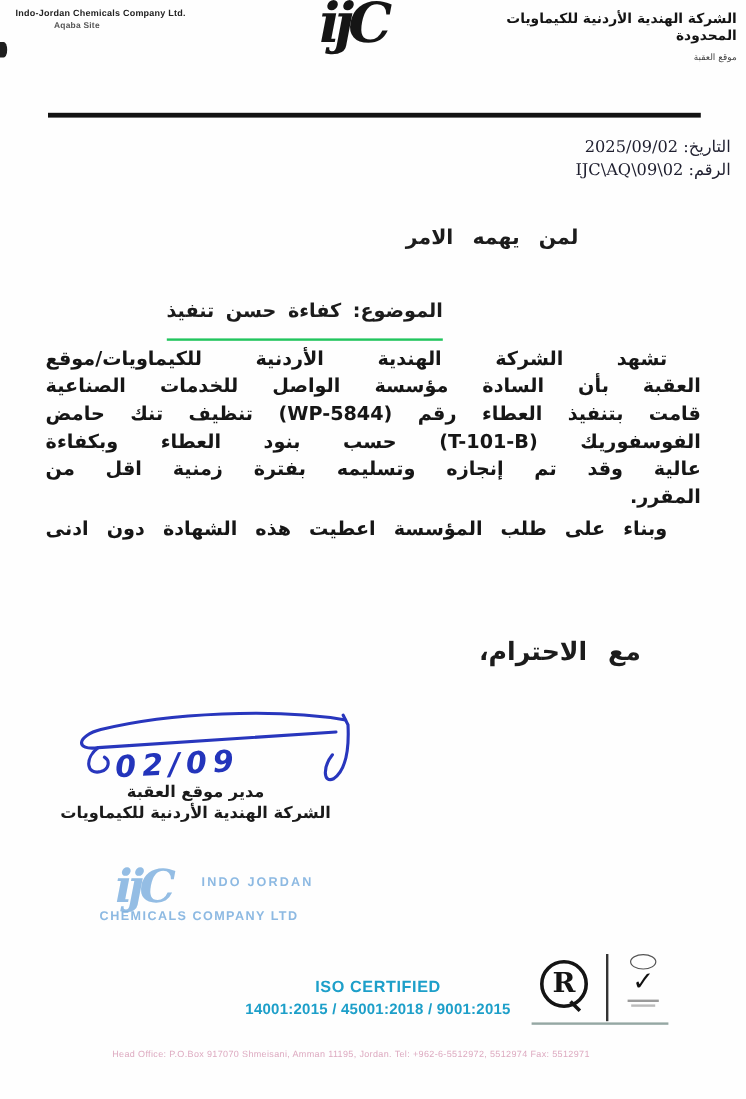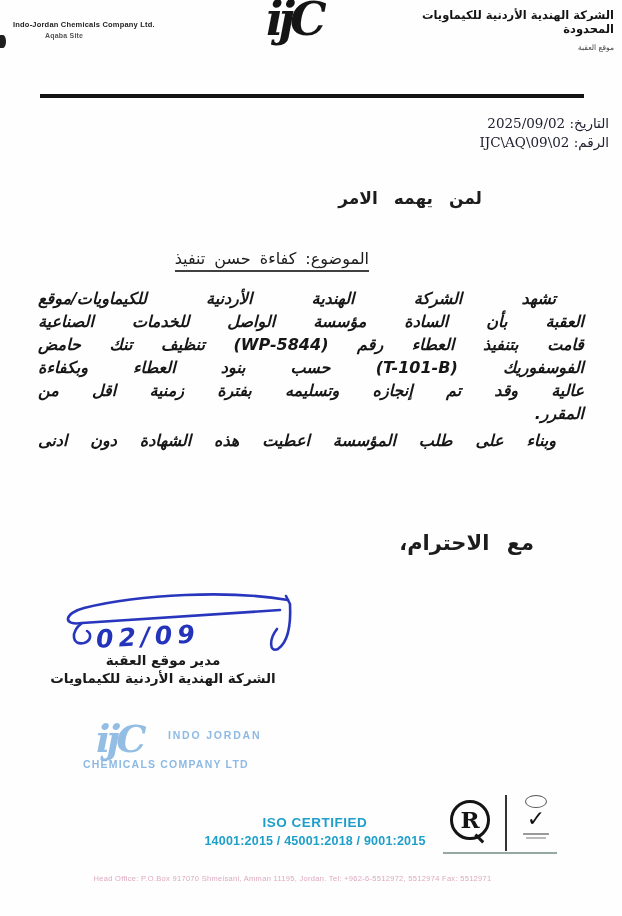--- a/index.html
+++ b/index.html
@@ -4,47 +4,47 @@
 <style>
   html,body{margin:0;padding:0;background:#e8e8e8;}
   .sheet{
     position:relative; width:622px; height:916px; margin:0 auto;
     background:#fefefe; overflow:hidden;
     font-family:"DejaVu Sans", sans-serif; color:#1c1c1c;
   }
   .abs{position:absolute;}
 
   
-  .hdr-left{left:13px; top:20px; font-weight:bold; font-size:7.5px; color:#222;
+  .hdr-left{left:13px; top:6px; font-weight:bold; font-size:7.5px; color:#222;
     font-family:"Liberation Sans", sans-serif; letter-spacing:.2px;}
   .hdr-left .site{font-weight:bold; font-size:7px; color:#555; margin:3px 0 0 32px;}
   .hdr-logo{left:266px; top:-8px; font-family:"DejaVu Serif", serif; font-style:italic;
     font-weight:bold; font-size:46px; letter-spacing:-5px; color:#151515;}
   .hdr-right{top:8px; right:8px; width:200px; text-align:right; direction:rtl;}
   .hdr-right .co{font-weight:bold; font-size:11.5px; color:#141414;}
   .hdr-right .site{font-size:7.5px; color:#444; margin-top:7px;}
   .rule{left:40px; top:94px; width:544px; height:3.5px; background:#131313;}
   .corner-blob{left:0; top:35px; width:6px; height:13px; background:#1f1f1f;
     border-radius:0 70% 70% 0;}
 
   
   .meta{top:114px; right:13px; direction:rtl; text-align:right;
     font-family:"DejaVu Serif","DejaVu Sans",serif; font-size:13.5px;
     line-height:19px; color:#202030;}
 
   
   .salutation{top:188px; right:140px; direction:rtl; font-weight:bold;
     font-size:17px; word-spacing:10px; letter-spacing:1px;}
-  .subject{top:249px; right:253px; direction:rtl; font-weight:normal; font-size:16px;
-    word-spacing:4px; letter-spacing:.5px; border-bottom:2px solid #404040;
-    padding-bottom:2px; white-space:nowrap;}
+  .subject{top:249px; right:253px; direction:rtl; font-weight:bold; font-size:16px;
+    word-spacing:4px; letter-spacing:.5px; border-bottom:2px solid #22c55e;
+    padding-bottom:14px; white-space:nowrap;}
   .body-block{left:38px; width:546px; direction:rtl; font-weight:bold;
     font-size:16px; color:#161616;}
   .p1{top:287px;} .p2{top:429px;}
-  .bline{text-align:justify; text-align-last:justify; line-height:23px;font-style:italic;}
+  .bline{text-align:justify; text-align-last:justify; line-height:23px;}
   .bline.first{text-indent:28px;}
   .bline.last{text-align-last:right;}
   .closing{top:531px; right:88px; direction:rtl; font-weight:bold; font-size:21px;
     word-spacing:10px; letter-spacing:1px;}
 
   
   .sig-art{left:50px; top:586px; width:250px; height:85px;}
   .sig-date{left:96px; top:622px; color:#2334bb; font-size:25px; font-style:italic;
     letter-spacing:5px; transform:rotate(-3deg); font-weight:bold;}
   .sig-block{left:8px; top:652px; width:310px; direction:rtl; text-align:center;

